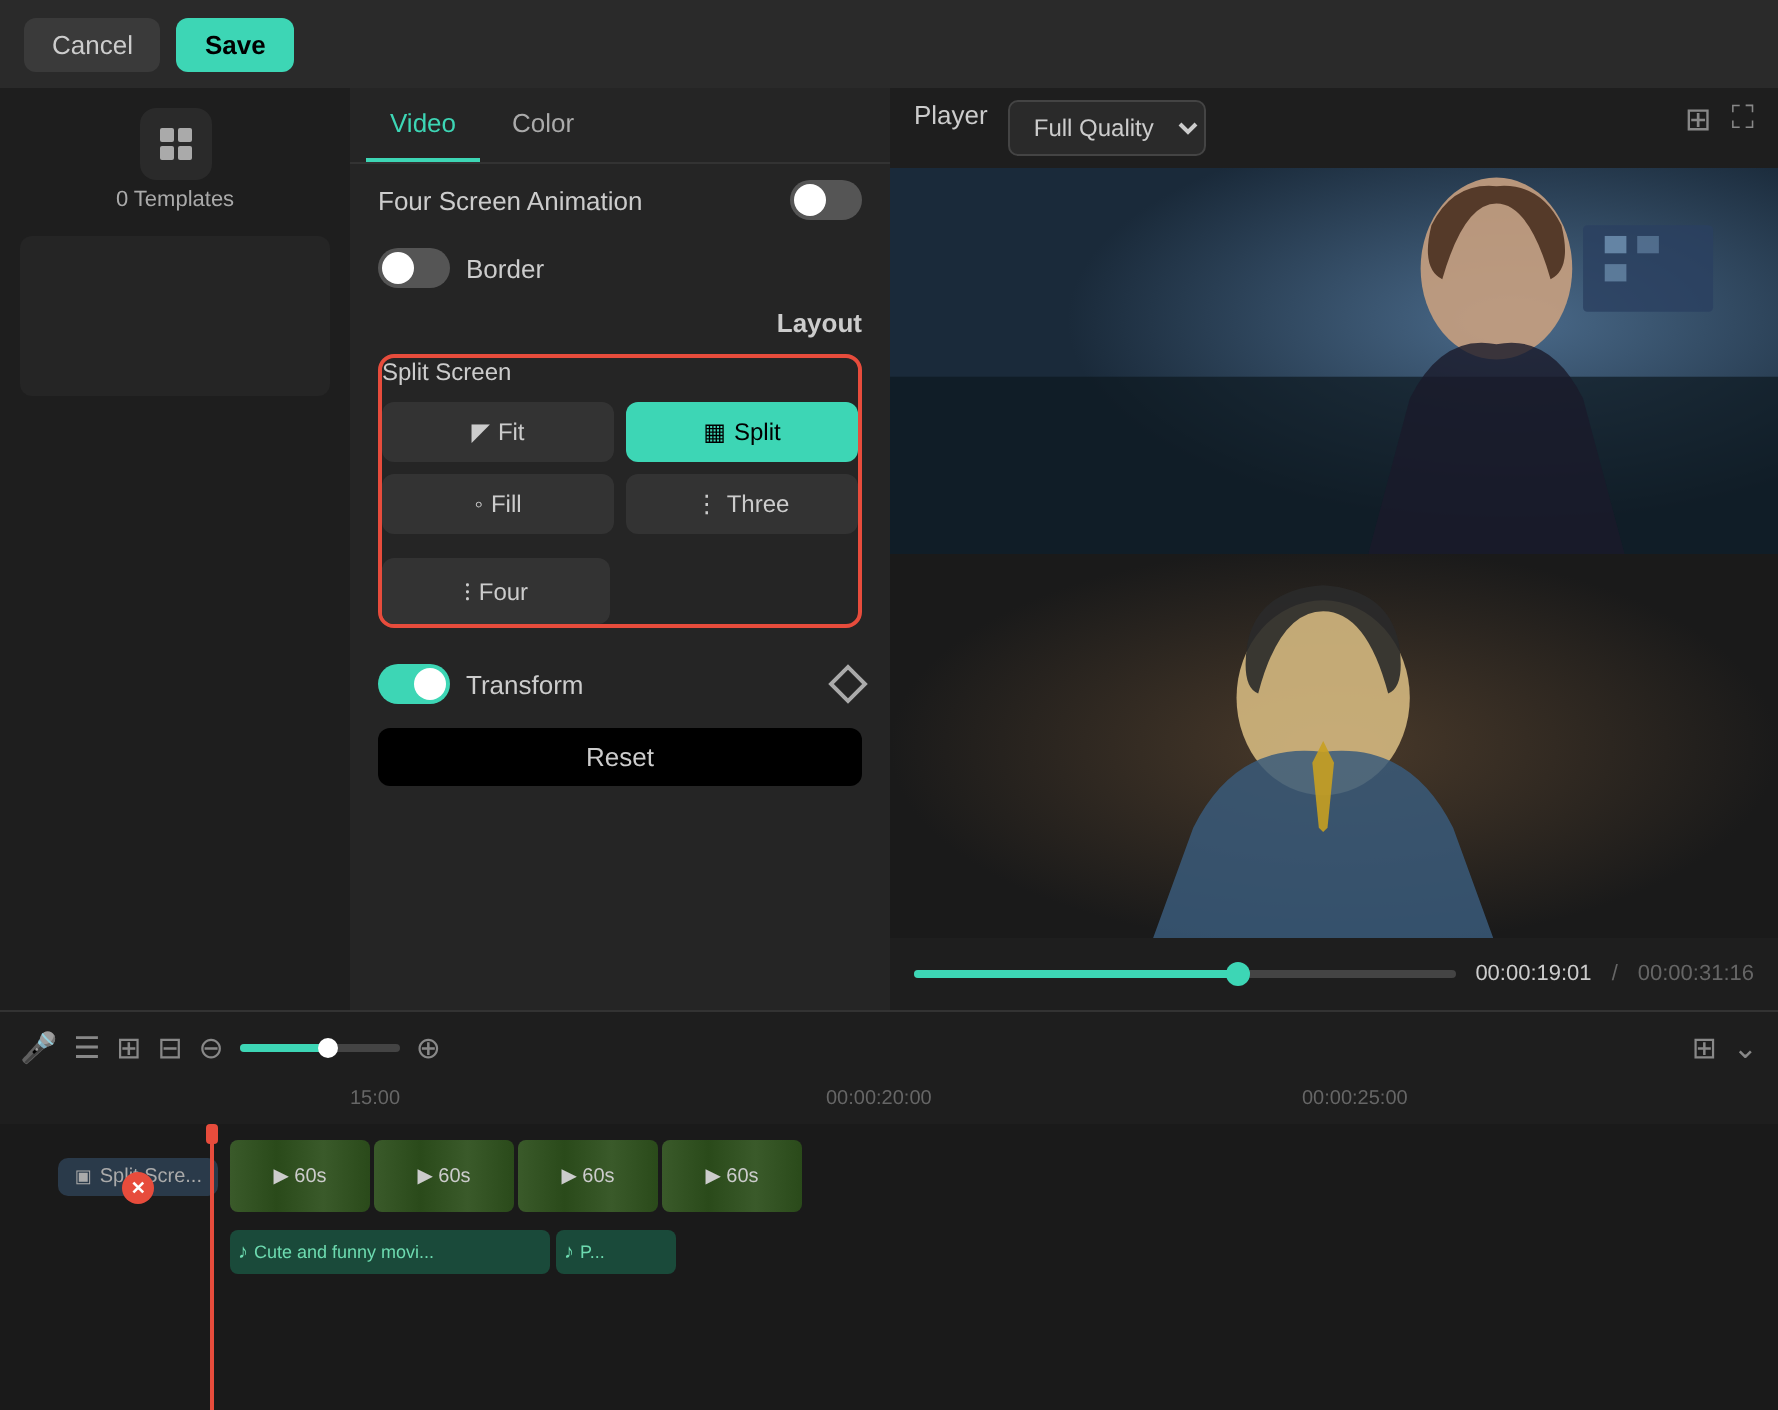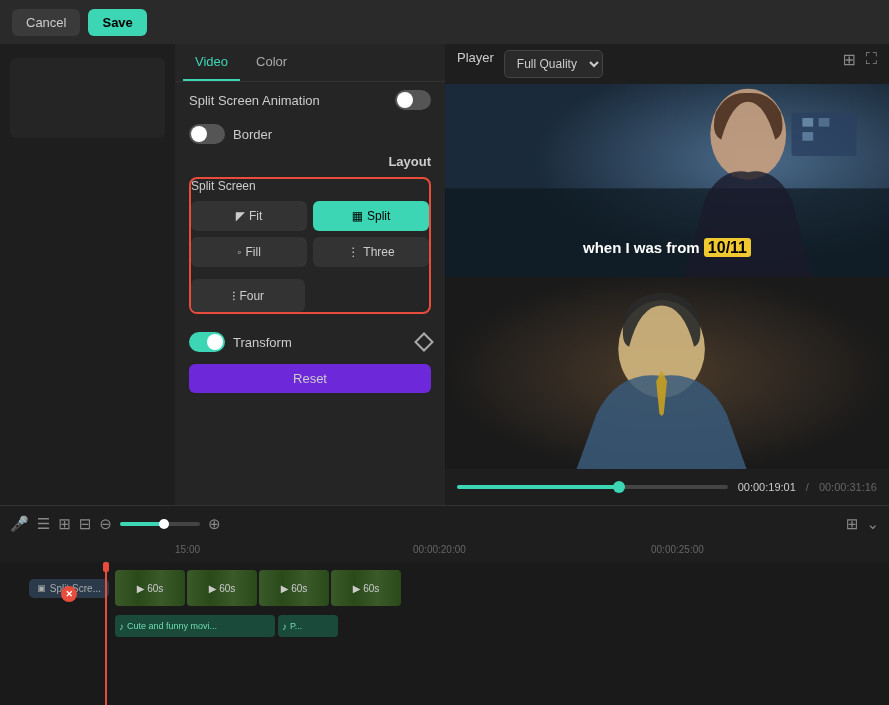--- a/index.html
+++ b/index.html
@@ -285,21 +285,21 @@
     }
     .diamond-icon {
       width: 14px;
       height: 14px;
       background: transparent;
       border: 2px solid #aaa;
       transform: rotate(45deg);
     }
 
     .reset-btn {
-      background: #6d28d9;
+      background: #000000;
       color: #ccc;
       border: none;
       border-radius: 6px;
       padding: 7px 18px;
       font-size: 13px;
       cursor: pointer;
       margin: 4px 14px;
     }
 
     
@@ -627,33 +627,46 @@
 <body>
 
 <div class="top-bar">
   <button class="btn-cancel">Cancel</button>
   <button class="btn-save">Save</button>
 </div>
 
 <div class="main-layout">
 
   <div class="left-sidebar">
+    <div class="sidebar-icon-group">
+      <div class="icon-box">
+        <svg width="20" height="20" viewBox="0 0 20 20" fill="none">
+          <rect x="2" y="2" width="7" height="7" rx="1" fill="#aaa"></rect>
+          <rect x="11" y="2" width="7" height="7" rx="1" fill="#aaa"></rect>
+          <rect x="2" y="11" width="7" height="7" rx="1" fill="#aaa"></rect>
+          <rect x="11" y="11" width="7" height="7" rx="1" fill="#aaa"></rect>
+        </svg>
+      </div>
+      <span class="templates-count">
+        <span>0</span> <span>Templates</span>
+      </span>
+    </div>
     <div class="templates-panel"></div>
   </div>
 
   <div class="center-panel">
 
     <div class="tab-row">
       <div class="tab-item active">Video</div>
       <div class="tab-item">Color</div>
     </div>
 
 
     <div class="section-row">
-      <span class="section-label">Split Screen Animation</span>
+      <span class="section-label">Four Screen Animation</span>
       <div class="toggle">
         <div class="toggle-thumb"></div>
       </div>
     </div>
 
     <div class="border-row">
       <div class="border-toggle">
         <div class="border-toggle-thumb"></div>
       </div>
       <span class="section-label">Border</span>
@@ -731,25 +744,20 @@
           <rect x="320" y="30" width="60" height="40" rx="2" fill="#2a4060" opacity="0.8"></rect>
           <rect x="330" y="35" width="10" height="8" fill="#8ab0d0" opacity="0.6"></rect>
           <rect x="345" y="35" width="10" height="8" fill="#8ab0d0" opacity="0.4"></rect>
           <rect x="330" y="48" width="10" height="8" fill="#8ab0d0" opacity="0.5"></rect>
 
           <ellipse cx="280" cy="50" rx="35" ry="42" fill="#c8a080" opacity="0.9"></ellipse>
           <path d="M240,110 Q255,80 280,85 Q305,80 320,110 L340,185 L220,185 Z" fill="#1a1a2a" opacity="0.8"></path>
 
           <path d="M250,30 Q260,10 280,12 Q300,10 310,30 Q315,50 305,55 Q295,20 280,20 Q265,20 255,55 Q245,50 250,30Z" fill="#4a3020" opacity="0.9"></path>
         </svg>
-        <div class="subtitle-overlay">
-          <span class="subtitle-text">
-            <span>when I was from </span><span class="subtitle-highlight">10/11</span>
-          </span>
-        </div>
       </div>
       <div class="video-bottom">
         <svg width="100%" height="100%" viewBox="0 0 410 185" preserveAspectRatio="xMidYMid slice" style="position:absolute;top:0;left:0;">
           <defs>
             <radialGradient id="gBot" cx="50%" cy="50%">
               <stop offset="0%" stop-color="#4a3a2a"></stop>
               <stop offset="100%" stop-color="#1a1a1a"></stop>
             </radialGradient>
           </defs>
           <rect width="410" height="185" fill="url(#gBot)"></rect>

